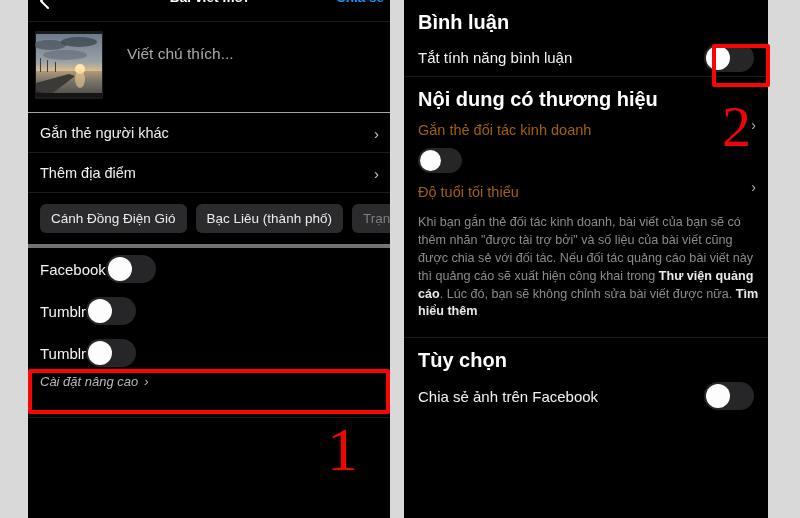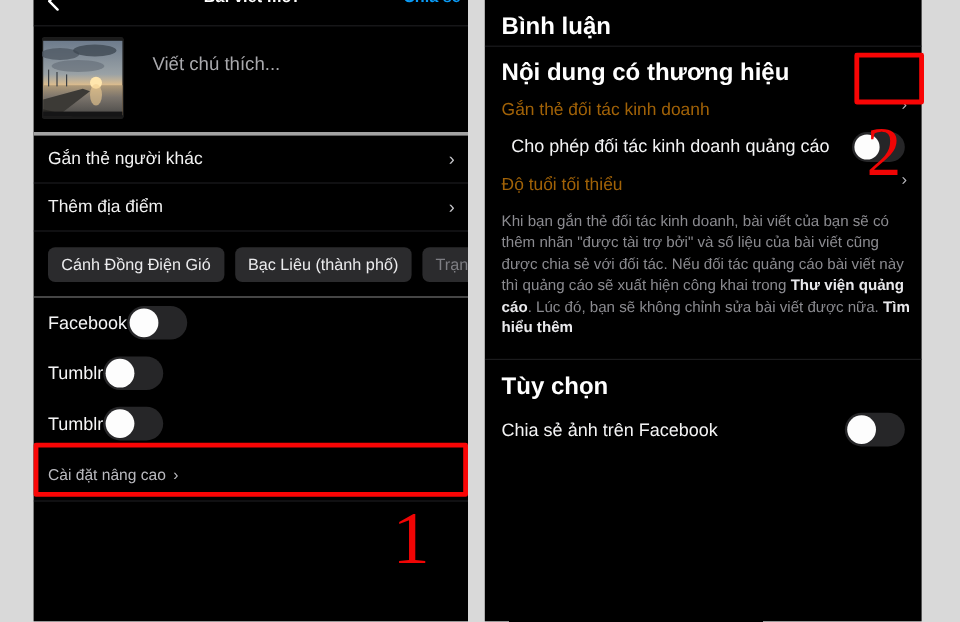--- a/index.html
+++ b/index.html
@@ -33,21 +33,21 @@
     position: absolute; left: 0; right: 0; top: -10px;
     text-align: center; color: #fff; font-size: 13.5px; font-weight: bold;
     letter-spacing: .1px;
   }
   .hdr-share {
     position: absolute; right: 6px; top: -10px;
     color: #0a9af5; font-size: 13.5px; font-weight: bold;
   }
 
   .caption-row {
-    position: relative; height: 91px; border-bottom: 3px solid #a3a3a3;
+    position: relative; height: 91px; border-bottom: 1px solid #a3a3a3;
     padding: 9px 0 0 7px; display: flex; align-items: flex-start;
   }
   .thumb {
     width: 68px; height: 68px; flex: 0 0 68px; border-radius: 2px;
     overflow: hidden; background: #2a2a2a;
   }
   .thumb svg { display: block; }
   .caption-ph {
     margin-left: 24px; margin-top: 14px;
     color: #a9a9ad; font-size: 15.5px;
@@ -58,21 +58,21 @@
     display: flex; align-items: center; padding: 0 12px 0 12px;
   }
   .nav-row .lbl { color: #f2f2f2; font-size: 14.5px; text-align: center; }
   .chev {
     position: absolute; right: 11px; top: 50%; transform: translateY(-50%);
     color: #c9c9ce; font-size: 15px; line-height: 1;
   }
 
   .chip-row {
     height: 55px; display: flex; align-items: center; gap: 9px;
-    padding: 0 0 0 12px; border-bottom: 1px solid #737373;
+    padding: 0 0 0 12px; border-bottom: 4px solid #737373;
     overflow: hidden; white-space: nowrap;
   }
   .chip {
     background: #2b2b2d; color: #ececee; font-size: 13.5px;
     padding: 7px 11px; border-radius: 6px; flex: 0 0 auto;
   }
   .chip.dim { color: #7e7e83; }
 
   .tog-row {
     height: 42px; display: flex; align-items: center; justify-content: flex-start;
@@ -85,22 +85,23 @@
     background: #262628; position: relative; flex: 0 0 50px;
   }
   .switch .knob {
     position: absolute; left: 2px; top: 2px;
     width: 24px; height: 24px; border-radius: 50%; background: #fdfdfd;
   }
   .switch.sm { width: 44px; height: 25px; border-radius: 13px; flex-basis: 44px; }
   .switch.sm .knob { width: 21px; height: 21px; }
 
   .adv-row {
-    height: 44px; display: flex; align-items: center; padding: 0 12px;
+    height: 44px; display: flex; align-items: flex-start; padding: 0 12px;
     border-bottom: 1px solid #1c1c1e;
+    font-style: italic;
   }
   .adv-row .lbl { color: #b9b9be; font-size: 13px; }
   .adv-row .arr { color: #b9b9be; font-size: 13px; margin-left: 6px; }
 
   
   .sec-title {
     color: #fff; font-size: 20px; font-weight: bold;
     padding: 11px 0 0 14px;
   }
   .r-tog-row {
@@ -234,32 +235,37 @@
       <span class="lbl">Cài đặt nâng cao</span>
       <span class="arr">›</span>
     </div>
 
   </div>
 
   <div class="panel" id="panel-right">
 
     <div class="sec-title">Bình luận</div>
 
+    <div class="r-tog-row">
+      <span class="lbl">Tắt tính năng bình luận</span>
+      <span class="switch">
+          <span class="knob"></span>
+        </span>
+    </div>
 
     <div class="divider"></div>
 
     <div class="sec-title">Nội dung có thương hiệu</div>
 
     <div class="r-nav-row">
       <span class="lbl">Gắn thẻ đối tác kinh doanh</span>
       <span class="chev2">›</span>
     </div>
 
     <div class="r-tog-row">
-      <span class="lbl ind">Cho phép đối tác kinh doanh quảng cáo</span>
       <span class="switch sm">
           <span class="knob"></span>
         </span>
     </div>
 
     <div class="r-nav-row">
       <span class="lbl">Độ tuổi tối thiểu</span>
       <span class="chev2">›</span>
     </div>
 

